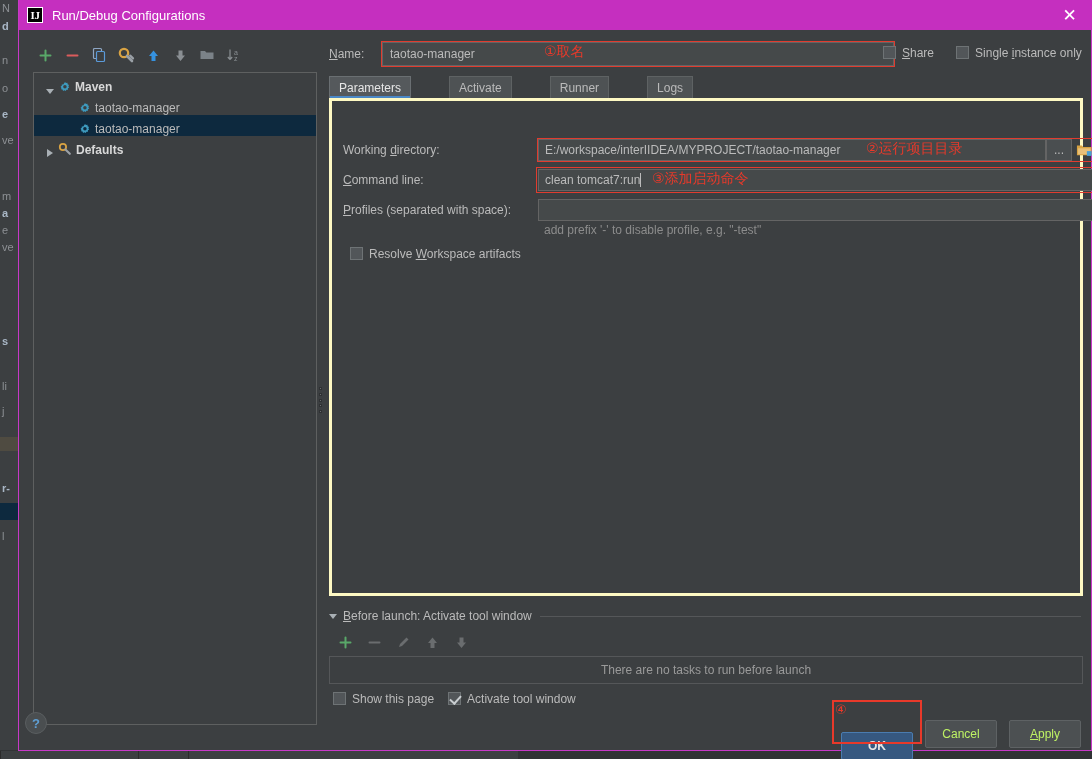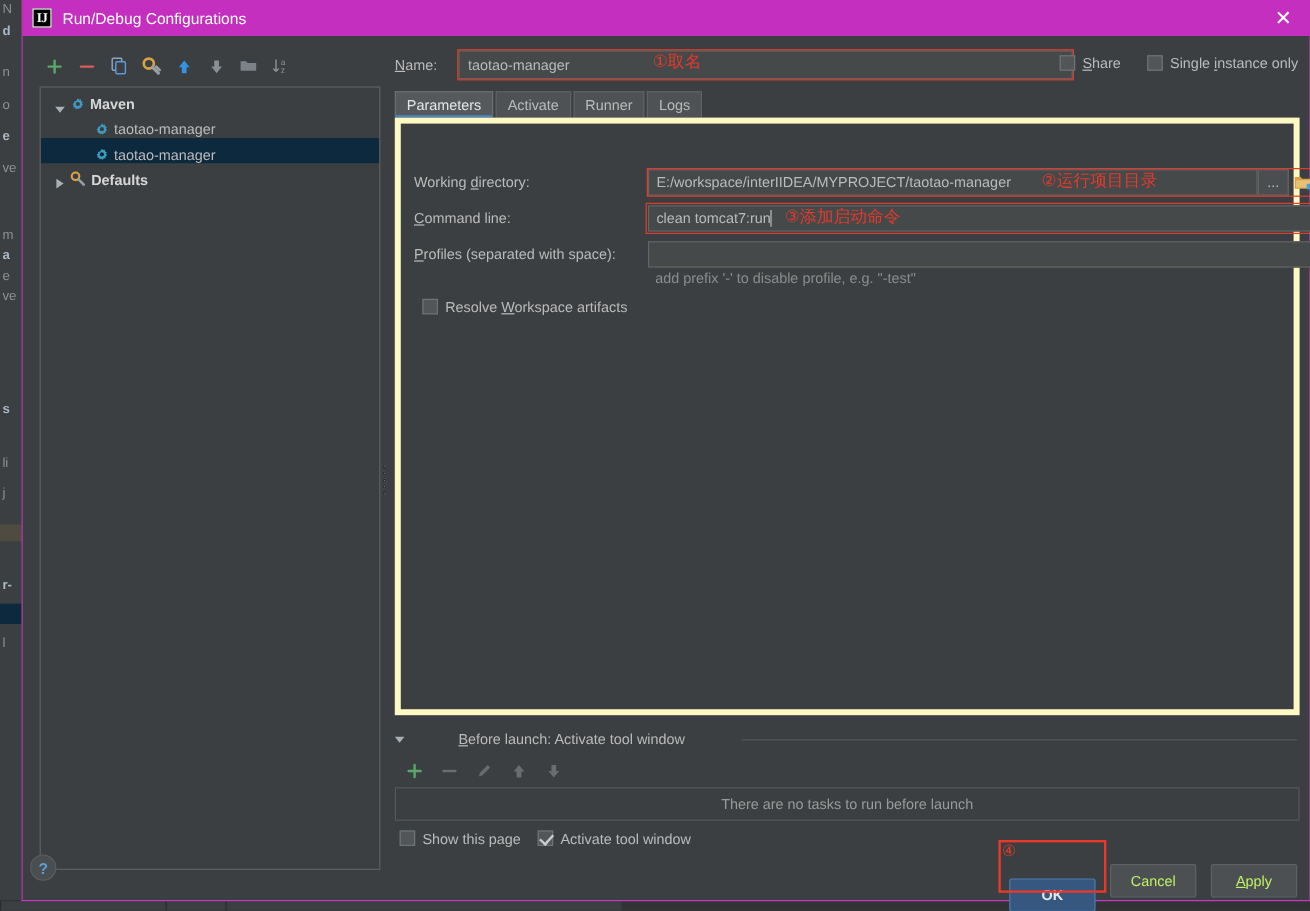--- a/index.html
+++ b/index.html
@@ -189,39 +189,39 @@
     position: absolute; left: 3px; top: 0px;
     width: 5px; height: 9px;
     border: solid #c9cdd0; border-width: 0 2px 2px 0;
     transform: rotate(42deg);
   }
   .cb-label { font-size: 12px; color: #bbbbbb; white-space: nowrap; }
 
   
   #tabs {
     position: absolute; left: 4px; top: 46px; height: 22px;
-    display: flex; align-items: flex-end;
+    display: flex; align-items: flex-end; gap: 36px;
   }
   .tab {
     height: 22px; padding: 0 9px;
     display: flex; align-items: center;
     font-size: 12px; color: #bbbbbb;
     background: #4e5254; border: 1px solid #5e6263; border-bottom: none;
     margin-right: 2px; cursor: default;
   }
   .tab.active {
     background: #55595c; color: #e6e6e6;
     border-color: #6a6f72;
     box-shadow: inset 0 -2px 0 0 #4a88c7;
   }
 
   
   #settings-card {
     position: absolute; left: 4px; top: 68px; right: 0px; height: 498px;
-    background: #3c3f41; border: 5px solid #fef9c3;
+    background: #3c3f41; border: 3px solid #fef9c3;
   }
   .form-label {
     position: absolute; left: 11px; font-size: 12px; color: #bbbbbb;
     white-space: nowrap;
   }
   .field {
     position: absolute; height: 22px;
     background: #45494a; border: 1px solid #646464;
     display: flex; align-items: center; padding-left: 6px;
     font-size: 12px; color: #bbbbbb; white-space: nowrap; overflow: hidden; text-align: right;
@@ -270,21 +270,21 @@
     position: absolute; left: 212px; top: 122px;
     font-size: 12px; color: #8c8c8c; white-space: nowrap;
   }
   #resolve-cb {
     position: absolute; left: 18px; top: 146px;
   }
 
   
   #before-launch {
     position: absolute; left: 4px; top: 578px; right: 0px; height: 16px;
-    display: flex; align-items: center; gap: 39px;
+    display: flex; align-items: center;
   }
   #bl-tri {
     width: 0; height: 0; border-style: solid;
     border-width: 5px 4px 0 4px; border-color: #a9b0b5 transparent transparent transparent;
     margin-right: 6px;
   }
   #bl-text { font-size: 12px; color: #bbbbbb; white-space: nowrap; }
   #bl-rule {
     flex: 1; height: 1px; background: #555759; margin-left: 8px; margin-right: 2px;
   }

